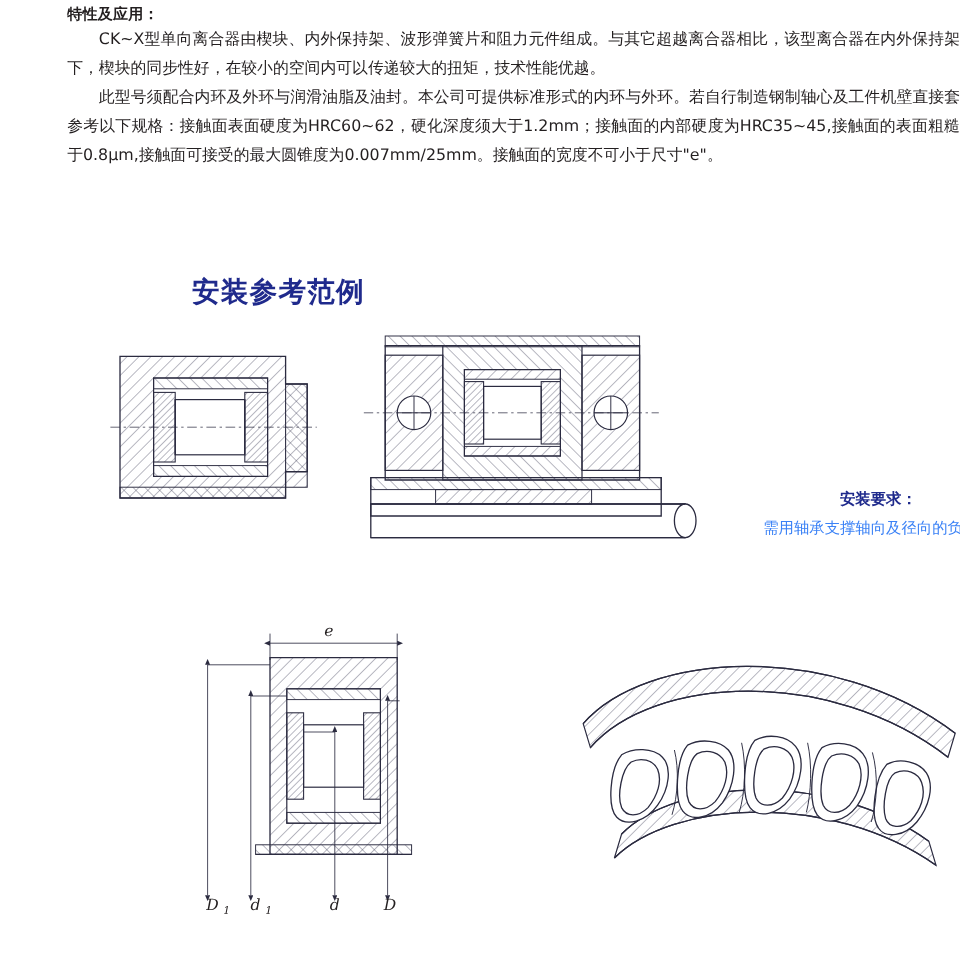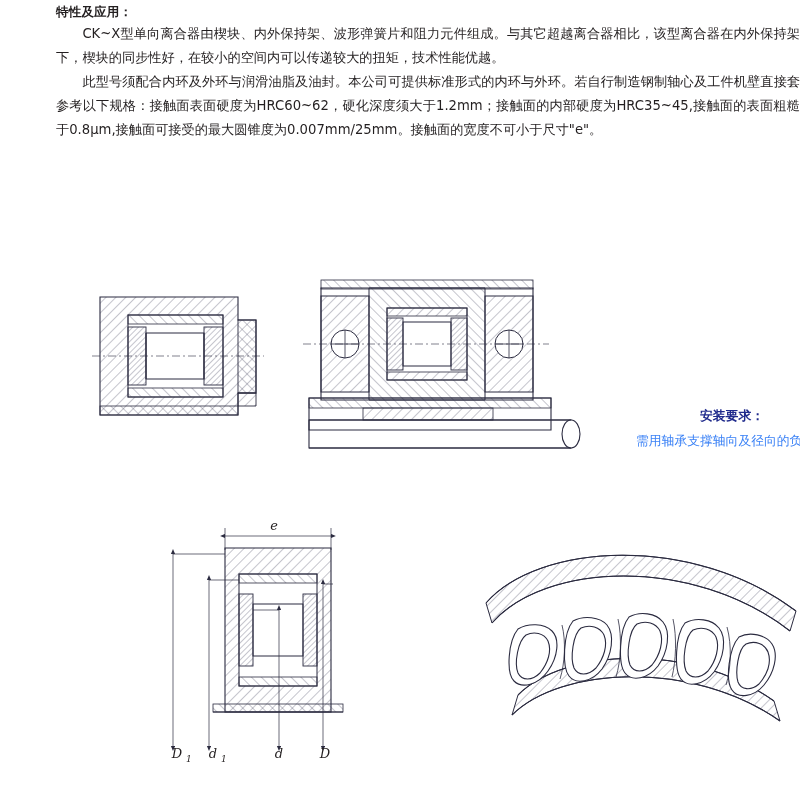--- a/index.html
+++ b/index.html
@@ -122,20 +122,21 @@
 <div class="page">
 
   <div class="section-title">特性及应用：</div>
 
   <div class="body-text">
     <p class="para">CK~X型单向离合器由楔块、内外保持架、波形弹簧片和阻力元件组成。与其它超越离合器相比，该型离合器在内外保持架的作用下，楔块的同步性好，在较小的空间内可以传递较大的扭矩，技术性能优越。</p>
     <p class="para">此型号须配合内环及外环与润滑油脂及油封。本公司可提供标准形式的内环与外环。若自行制造钢制轴心及工件机壁直接套入，请参考以下规格：接触面表面硬度为HRC60~62，硬化深度须大于1.2mm；接触面的内部硬度为HRC35~45,接触面的表面粗糙度须小于0.8μm,接触面可接受的最大圆锥度为0.007mm/25mm。接触面的宽度不可小于尺寸"e"。</p>
   </div>
 
   <div class="headings">
+    <div class="heading-cn">安装参考范例</div>
   </div>
 
   <div class="fig" id="fig-left-assembly">
     <svg width="230" height="160" viewBox="0 0 230 160">
       <defs>
         <pattern id="hatchA" width="7" height="7" patternTransform="rotate(45)" patternUnits="userSpaceOnUse">
           <line x1="0" y1="0" x2="0" y2="7" class="hatch-line"></line>
         </pattern>
         <pattern id="hatchB" width="7" height="7" patternTransform="rotate(-45)" patternUnits="userSpaceOnUse">
           <line x1="0" y1="0" x2="0" y2="7" class="hatch-line"></line>

